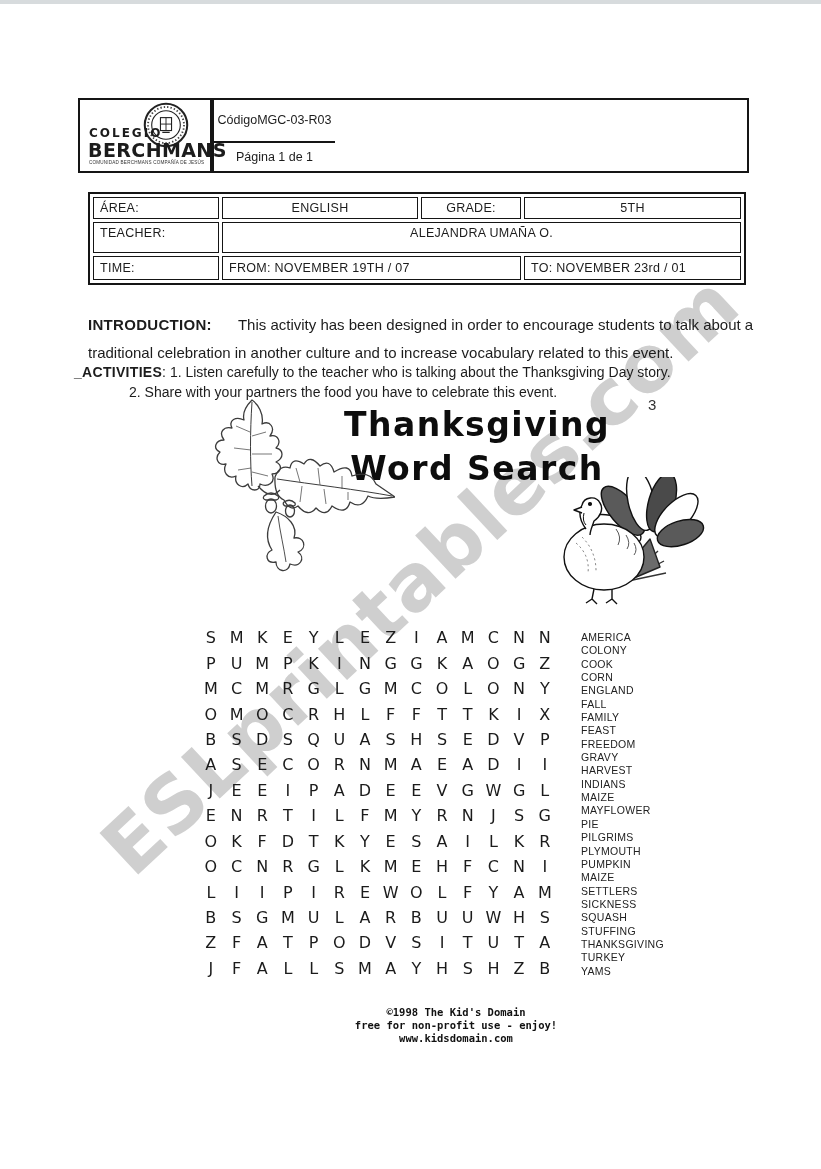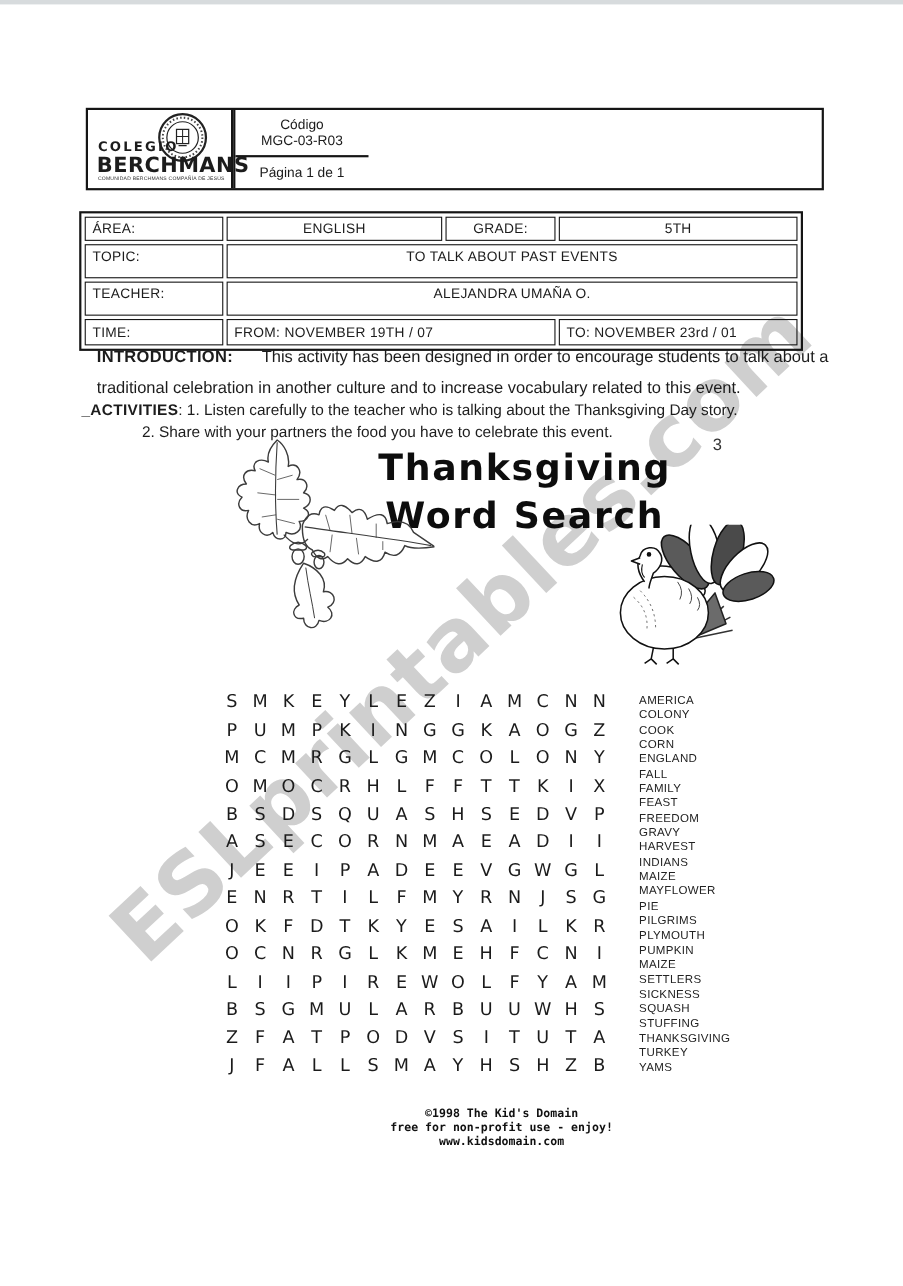--- a/index.html
+++ b/index.html
@@ -16,33 +16,33 @@
              white-space:nowrap;opacity:.55;z-index:0;}
 
   .content{position:relative;z-index:1;}
 
   
   .hdr{left:78px;top:98px;width:667px;height:71px;border:2px solid #151515;display:flex;background:transparent;}
   .hdr-logo{width:130px;border-right:2px solid #151515;position:relative;text-align:center;}
   .hdr-title{flex:1;display:flex;align-items:center;justify-content:center;
              font-weight:bold;font-size:13.5px;letter-spacing:.6px;}
   .hdr-right{width:121px;border-left:2px solid #151515;display:flex;flex-direction:column;}
-  .hdr-code{height:41px;border-bottom:2px solid #151515;display:flex;flex-direction:column;
+  .hdr-code{height:41px;border-bottom:2px solid #151515;display:flex;flex-direction:row;
             align-items:center;justify-content:center;font-size:12.5px;line-height:15px;}
   .hdr-page{flex:1;display:flex;align-items:center;justify-content:center;font-size:12.5px;}
 
   .logo-colegio{position:absolute;left:9px;top:26px;font-family:"DejaVu Sans",sans-serif;
                 font-weight:bold;font-size:12px;letter-spacing:2px;}
   .logo-berchmans{position:absolute;left:8px;top:39px;font-family:"DejaVu Sans",sans-serif;
                   font-weight:bold;font-size:19px;letter-spacing:.4px;}
   .logo-sub{position:absolute;left:9px;top:60px;font-size:4.6px;letter-spacing:.2px;color:#333;white-space:nowrap;}
   .logo-seal{position:absolute;left:62px;top:1px;}
 
   
-  .info{left:72px;top:192px;width:654px;border:2px solid #151515;}
+  .info{left:88px;top:192px;width:654px;border:2px solid #151515;}
   .info table{border-collapse:separate;border-spacing:3px;width:100%;}
   .info td{border:1.5px solid #151515;font-size:12.5px;letter-spacing:.3px;padding:1px 6px;vertical-align:middle;}
   .info .lbl{width:112px;text-align:left;}
   .info .ctr{text-align:center;}
   .info .top{vertical-align:top;padding-top:3px;}
   .r1 td{height:18px;}
   .r2 td{height:25px;}
   .r3 td{height:25px;}
   .r4 td{height:20px;}
 
@@ -110,24 +110,20 @@
     </div>
 
     <div class="abs info">
       <table>
         <tbody>
             <tr class="r1">
           <td class="lbl">ÁREA:</td>
           <td class="ctr" style="width:182px">ENGLISH</td>
           <td class="ctr" style="width:86px">GRADE:</td>
           <td class="ctr">5TH</td>
-        </tr>
-        <tr class="r2">
-          <td class="lbl top">TOPIC:</td>
-          <td class="ctr top" colspan="3">TO TALK ABOUT PAST EVENTS</td>
         </tr>
         <tr class="r3">
           <td class="lbl top">TEACHER:</td>
           <td class="ctr top" colspan="3">ALEJANDRA UMAÑA O.</td>
         </tr>
         <tr class="r4">
           <td class="lbl">TIME:</td>
           <td colspan="2">FROM:  NOVEMBER 19TH /  07</td>
           <td>TO: NOVEMBER 23rd / 01</td>
         </tr>

